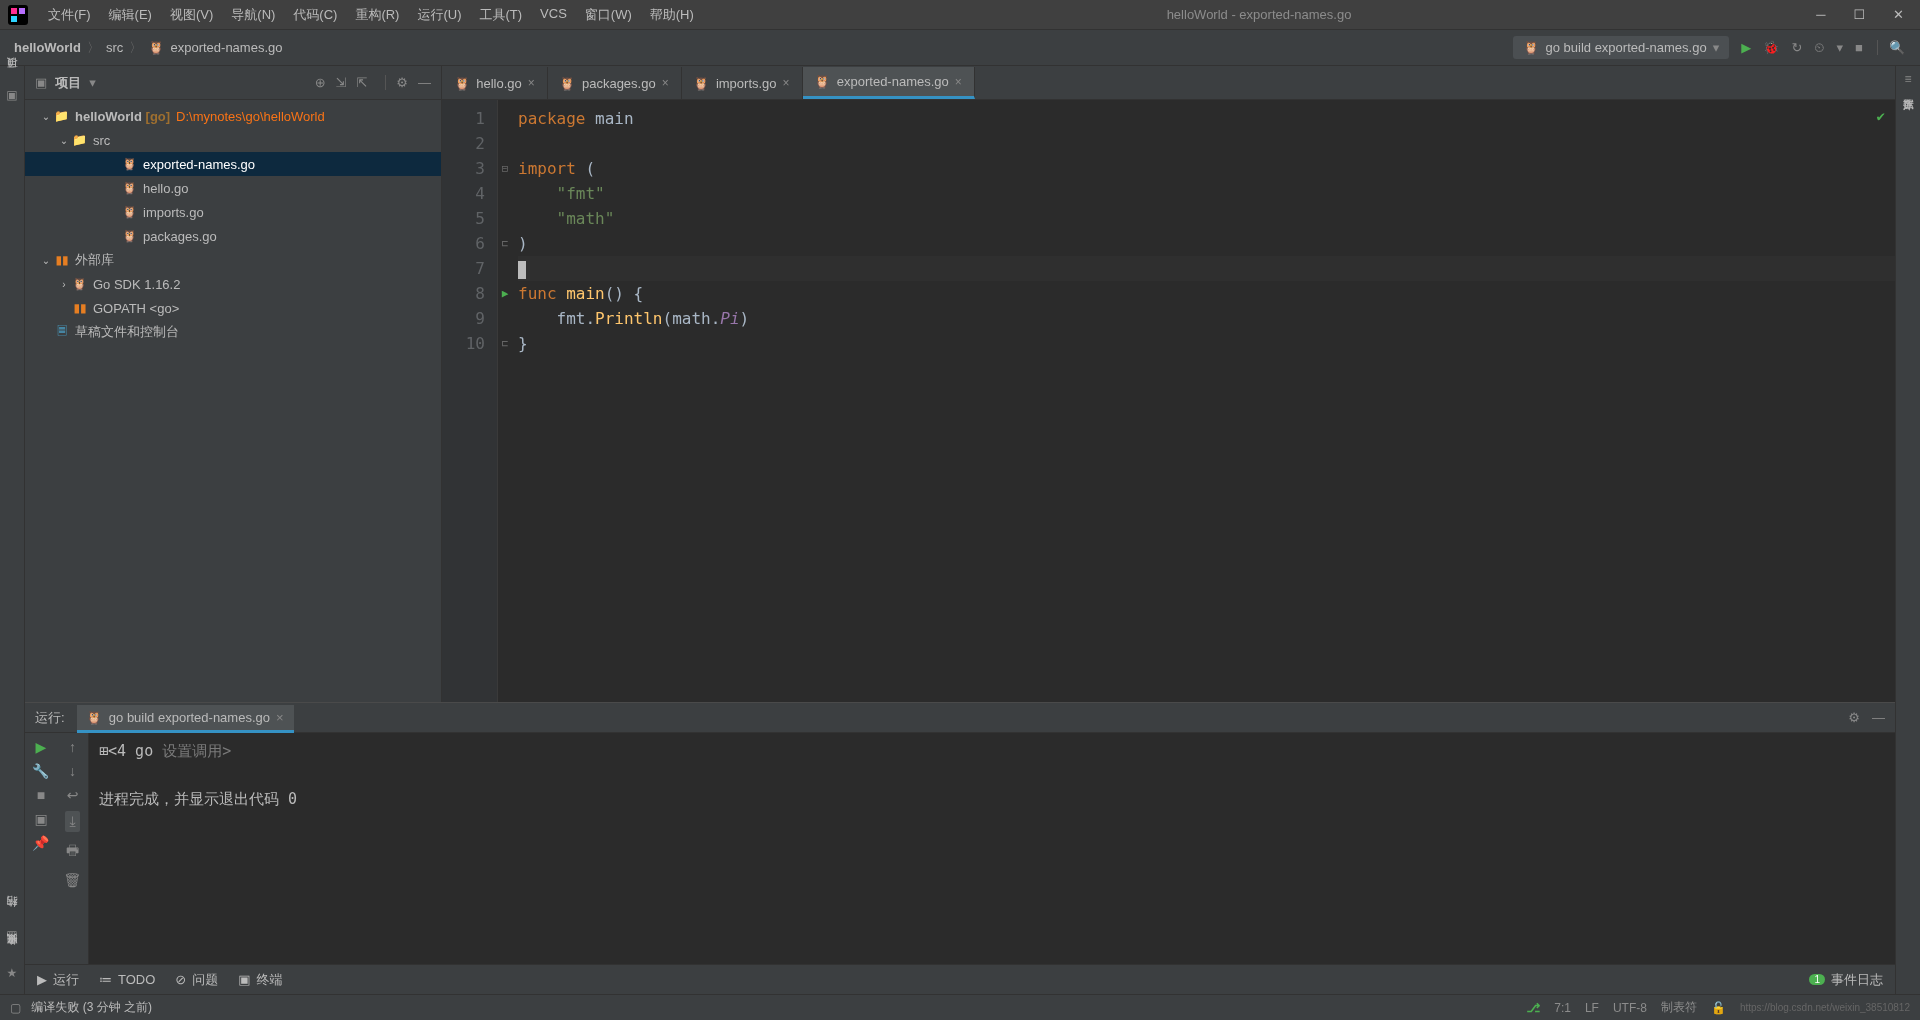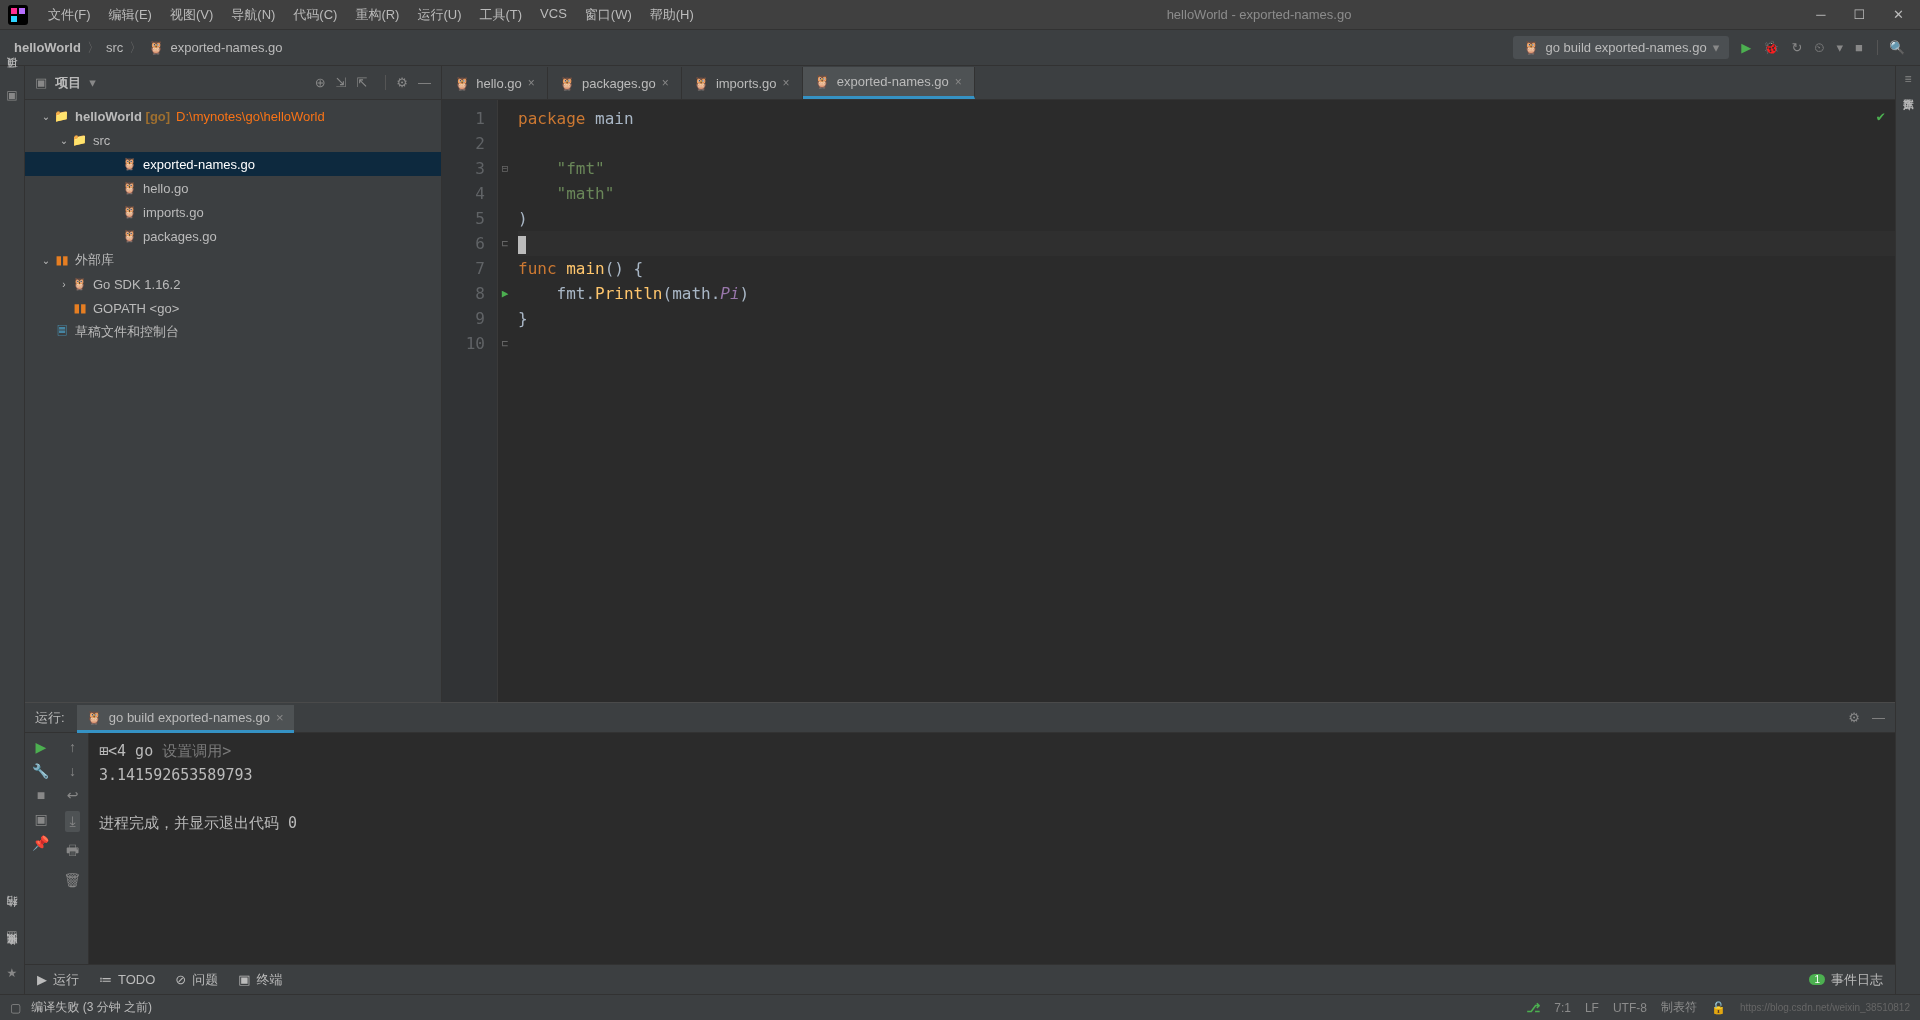--- a/index.html
+++ b/index.html
@@ -284,20 +284,21 @@
               <div></div>
               <div>⊏</div>
               <div></div>
               <div class="run">▶</div>
               <div></div>
               <div>⊏</div>
           </div>
           <div class="code">
             <div><span class="kw">package</span><span class="pkg"> main</span></div>
             <div></div>
+            <div><span class="kw">import</span><span> (</span></div>
             <div><span class="str">    "fmt"</span></div>
             <div><span class="str">    "math"</span></div>
             <div><span>)</span></div>
             <div class="cursor-line"><span class="caret"></span></div>
             <div><span class="kw">func </span><span class="fn">main</span><span>() {</span></div>
             <div><span>    fmt.</span><span class="fn">Println</span><span>(math.</span><span class="prop">Pi</span><span>)</span></div>
             <div><span>}</span></div>
           </div>
         </div>
       </div>
@@ -326,21 +327,20 @@
         <div class="run-toolbar-r">
           <span>↑</span>
           <span>↓</span>
           <span>↩</span>
           <span class="active">⤓</span>
           <span>🖶</span>
           <span>🗑</span>
         </div>
         <div class="run-output">
           <div><span style="color:#bbb">⊞</span><span>&lt;4 go </span><span class="setup">设置调用&gt;</span></div>
-          <div>3.141592653589793</div>
           <div>&nbsp;</div>
           <div>进程完成，并显示退出代码 0</div>
         </div>
       </div>
     </div>
 
     <div class="bottom-tools">
       <span class="item">
           <span>▶</span>
           <span>运行</span>

